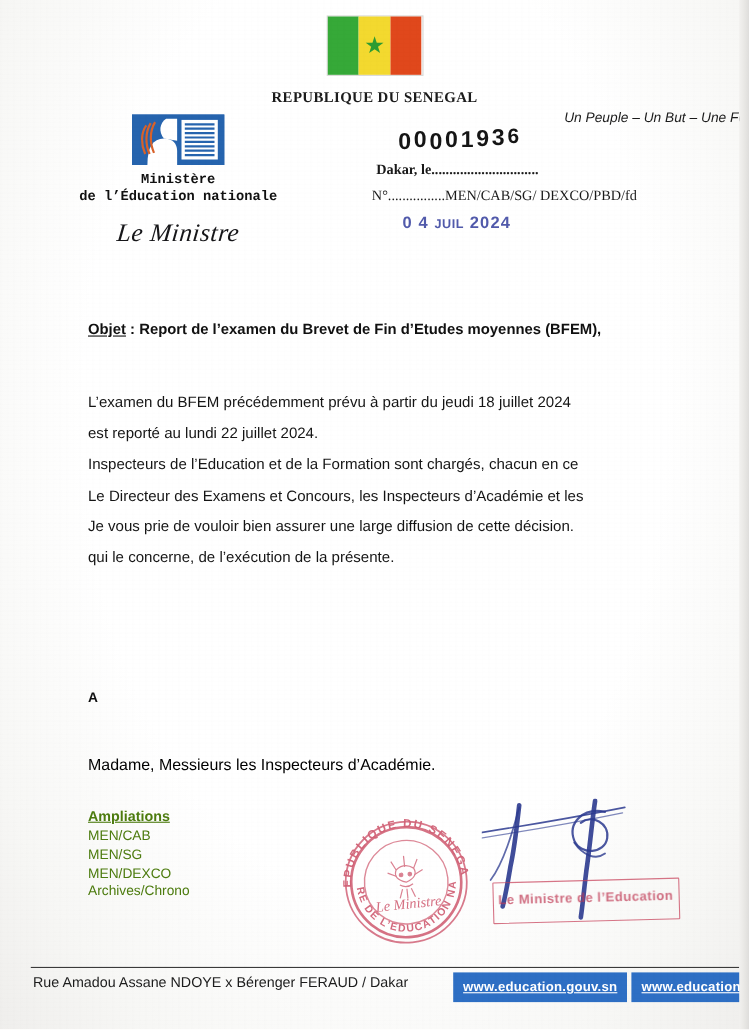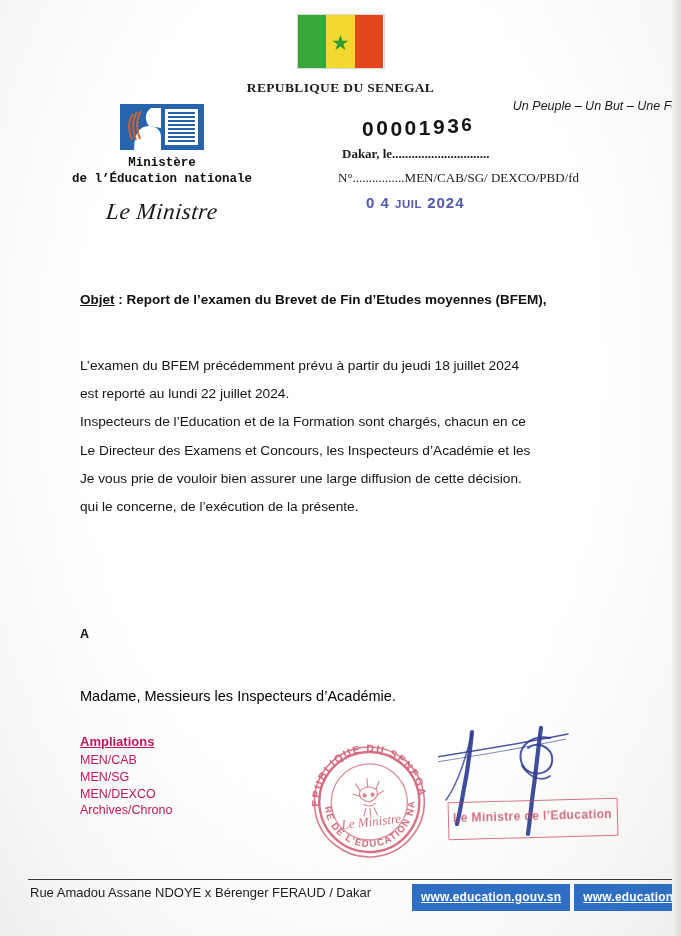--- a/index.html
+++ b/index.html
@@ -202,21 +202,21 @@
     color: #000000;
     margin-top: 16px;
   }
 
   
   #ampliations {
     position: absolute;
     left: 80px;
     top: 733px;
     font-size: 12.5px;
-    color: #be185d;
+    color: #4d7c0f;
     line-height: 1.33;
   }
   #ampliations-title {
     font-weight: bold;
     text-decoration: underline;
     font-size: 13px;
   }
   #ampliations ul { list-style: none; margin: 2px 0 0 0; padding: 0; }
 
   

